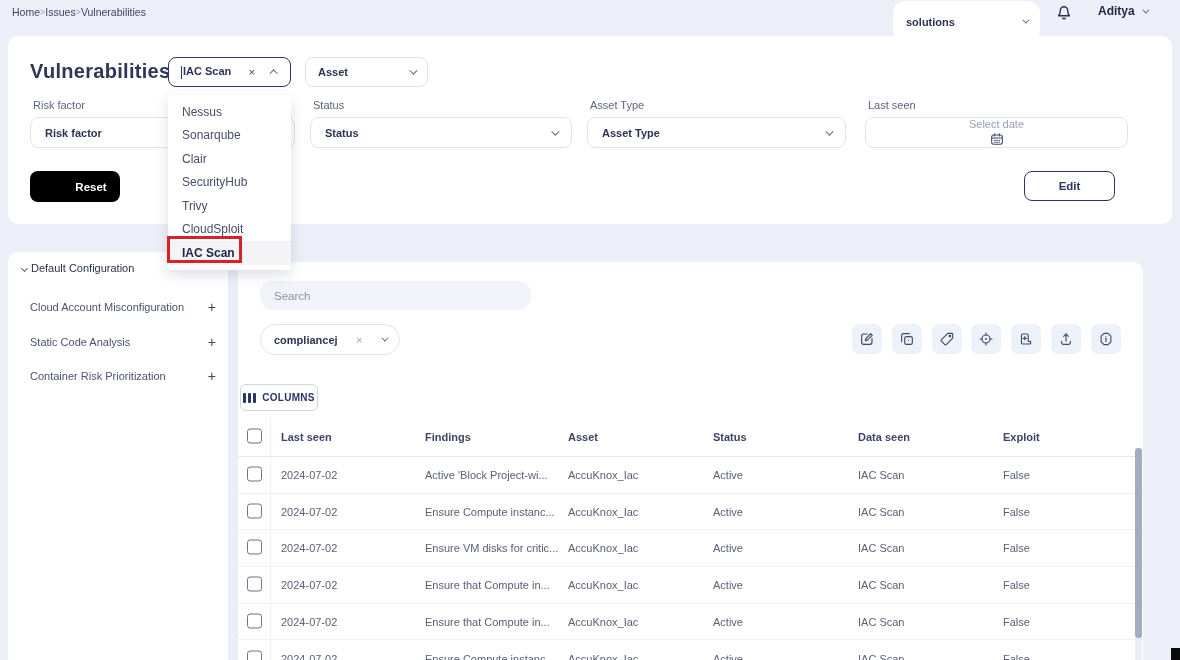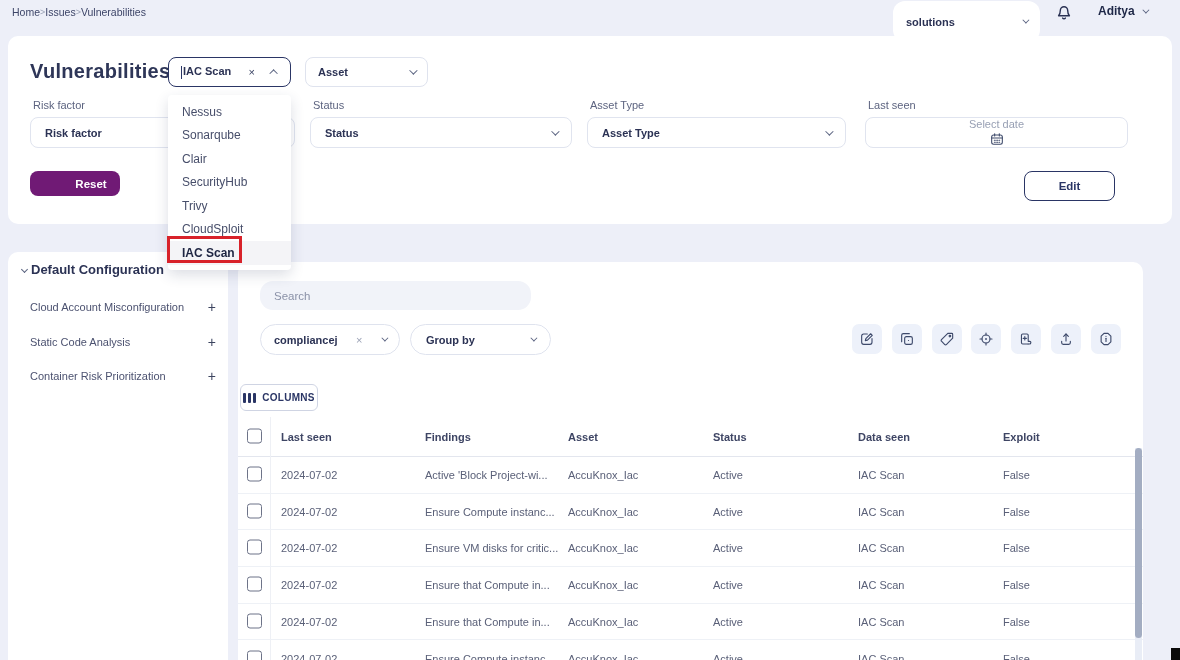--- a/index.html
+++ b/index.html
@@ -28,32 +28,32 @@
   #source-select { left:160px; top:21px; width:123px; border:1.5px solid #2a3565; justify-content:space-between; }
   #asset-select { left:297px; top:21px; width:123px; justify-content:space-between; }
   .clear-x { color:#394263; font-size:11px; font-weight:normal; cursor:pointer; }
   .text-cursor { display:inline-block; width:1px; height:13px; background:#2a3565; margin-right:1px; vertical-align:middle; }
 
   .f-label { position:absolute; top:63px; font-size:11px; color:#5d6480; }
   .f-select { position:absolute; top:81px; height:31px; border:1px solid #e0e4ef; border-radius:8px; background:#fff; display:flex; align-items:center; justify-content:space-between; padding:0 14px; font-size:11px; font-weight:bold; color:#2b3254; cursor:pointer; }
   .f-date { font-weight:normal; color:#98a0b4; }
   .cal-icon { width:16px; height:16px; color:#3e4a6b; }
 
-  .btn-reset { position:absolute; left:22px; top:135px; width:90px; height:25px; background:#701a75; color:#fff; font-size:11.5px; font-weight:bold; border:none; border-radius:8px; cursor:pointer; font-family:inherit;padding-left:32px; }
+  .btn-reset { position:absolute; left:22px; top:135px; width:90px; height:31px; background:#000000; color:#fff; font-size:11.5px; font-weight:bold; border:none; border-radius:8px; cursor:pointer; font-family:inherit;padding-left:32px; }
   .btn-edit { position:absolute; left:1016px; top:135px; width:91px; height:30px; background:#fff; color:#2a3565; font-size:11.5px; font-weight:bold; border:1px solid #2a3565; border-radius:8px; cursor:pointer; font-family:inherit; }
 
   
   #source-dropdown { position:absolute; left:168px; top:95px; width:123px; background:#fff; border-radius:4px; box-shadow:0 5px 14px rgba(40,50,90,.16); padding:5px 0; z-index:20; }
   .dd-item { height:23.5px; display:flex; align-items:center; padding-left:14px; font-size:12px; color:#474e6a; cursor:pointer; }
   .dd-item.selected { background:#f4f4f7; font-weight:bold; color:#1e2542; }
   #dd-annotation { position:absolute; left:-1px; top:141px; width:75px; height:27px; border:3px solid #d8222a; z-index:5; pointer-events:none; }
 
   
   #sidebar-card { left:8px; top:252px; width:220px; height:408px; border-radius:10px 10px 0 0; }
-  .sb-header { position:absolute; left:14px; top:10px; display:flex; align-items:center; gap:4px; font-size:13px; font-weight:bold; color:#2b3254; cursor:pointer; }
+  .sb-header { position:absolute; left:14px; top:10px; display:flex; align-items:center; gap:4px; font-size:11px; font-weight:normal; color:#2b3254; cursor:pointer; }
   .sb-item { position:absolute; left:22px; width:186px; display:flex; align-items:center; justify-content:space-between; font-size:11px; color:#4c5270; }
   .sb-plus { font-size:14px; color:#3c445f; cursor:pointer; line-height:1; }
 
   
   #main-card { left:238px; top:252px; width:905px; height:408px; border-radius:10px 10px 0 0; overflow:hidden;margin-top:10px; }
   #search-input { position:absolute; left:22px; top:19px; width:271px; height:29px; background:#f1f3f9; border:none; border-radius:13px; padding:0 14px; font-size:11.5px; color:#3c445f; font-family:inherit; outline:none; }
   #search-input::placeholder { color:#8b92a8; }
   .btn-hide-config { position:absolute; left:730px; top:20px; width:138px; height:27px; background:#fff; border:1.2px solid #2a3565; border-radius:8px; font-size:11px; font-weight:bold; color:#2a3565; cursor:pointer; font-family:inherit; }
   .chip { position:absolute; left:22px; top:62px; width:140px; height:31px; border:1px solid #dfe3ee; border-radius:16px; display:flex; align-items:center; justify-content:space-between; padding:0 13px; font-size:11px; font-weight:bold; color:#2b3254; cursor:pointer; }
   .chip .clear-x { color:#9aa1b5; }
@@ -185,24 +185,20 @@
   </div>
 
   <div class="card" id="main-card" data-interactable="false">
     <input id="search-input" type="text" data-interactable="true" placeholder="Search" style="">
 
     <div class="chip" data-interactable="true">
       <span data-interactable="false">compliancej</span>
       <span class="clear-x" data-interactable="true">×</span>
       <i class="chev sm" data-interactable="false"></i>
     </div>
-    <div id="group-by" data-interactable="true">
-      <span data-interactable="false">Group by</span>
-      <i class="chev sm" data-interactable="false"></i>
-    </div>
 
     <button class="icon-btn" style="left:614px;" data-interactable="true">
       <svg viewBox="0 0 24 24" fill="none" stroke="currentColor" stroke-width="1.7" stroke-linecap="round" stroke-linejoin="round" data-interactable="false">
         <path d="M12.5 4.5H7a3 3 0 0 0-3 3V17a3 3 0 0 0 3 3h9.5a3 3 0 0 0 3-3v-5.5"></path>
         <path d="M9.5 14.5l.8-3.2 7.2-7.2 2.4 2.4-7.2 7.2-3.2.8z"></path>
       </svg>
     </button>
     <button class="icon-btn" style="left:654px;" data-interactable="true">
       <svg viewBox="0 0 24 24" fill="none" stroke="currentColor" stroke-width="1.7" stroke-linecap="round" stroke-linejoin="round" data-interactable="false">
         <rect x="8.5" y="8.5" width="11.5" height="11.5" rx="2.5"></rect>

